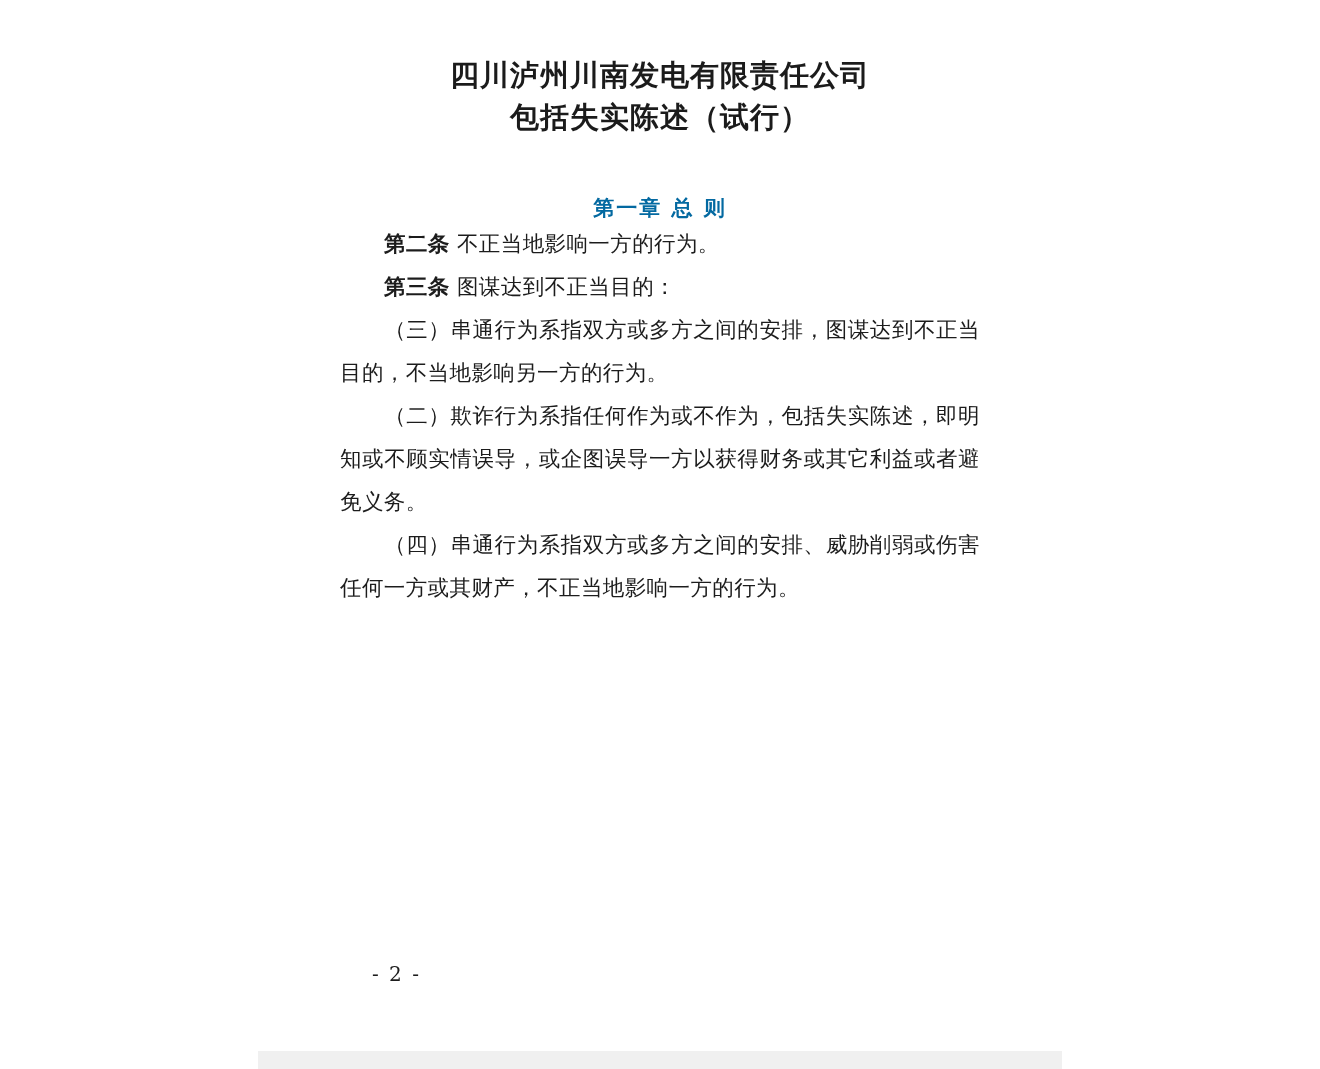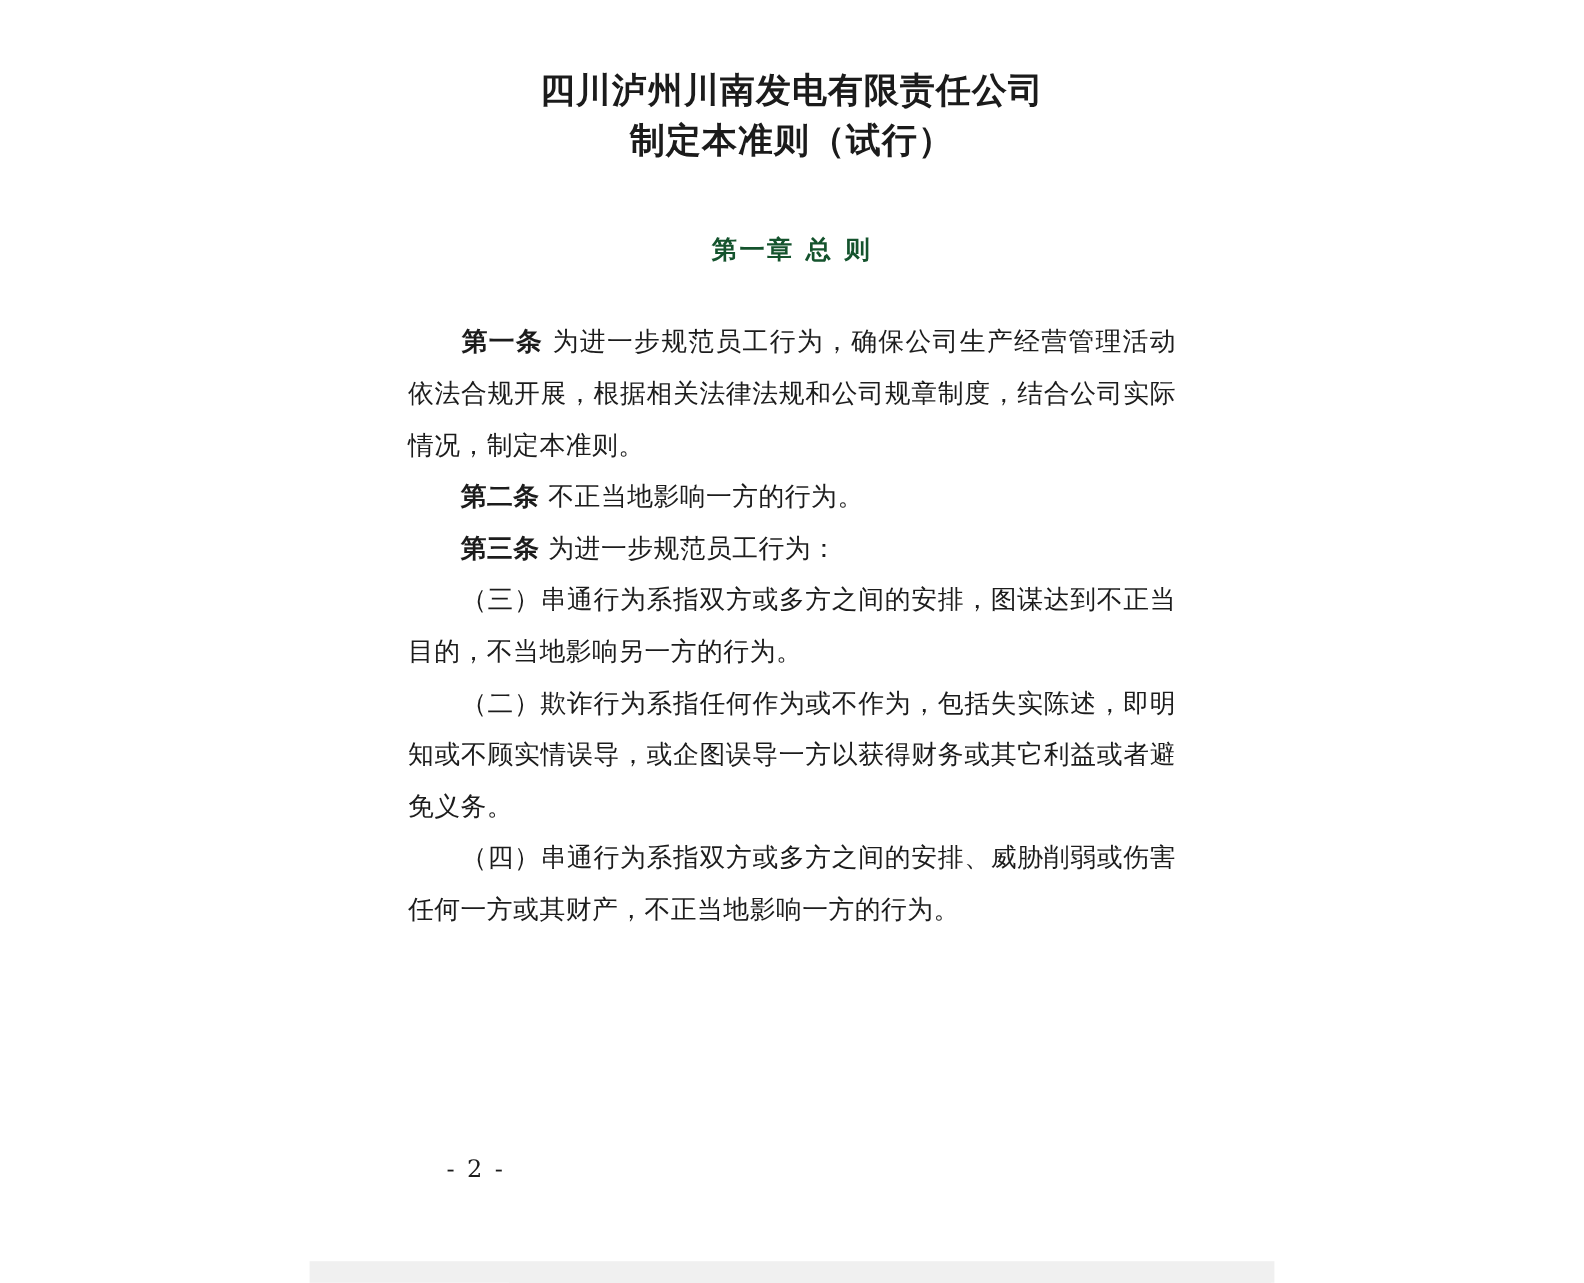--- a/index.html
+++ b/index.html
@@ -54,21 +54,21 @@
   .doc-title .line2 {
     display: block;
   }
 
   .chapter-heading {
     text-align: center;
     font-weight: bold;
     font-size: 21px;
     letter-spacing: 2px;
     margin-top: 56px;
-    color: #14532d;
+    color: #0369a1;
   }
 
   .para {
     font-size: 21.5px;
     line-height: 43px;
     color: #1c1c1c;
     text-align: justify;
     text-justify: inter-ideograph;
     letter-spacing: 0.4px;
     margin: 0;
@@ -95,35 +95,32 @@
 </style>
 </head>
 <body>
 
 <div id="page-sheet">
 
   <div id="doc-body">
 
     <div class="doc-title">
       <span>四川泸州川南发电有限责任公司</span>
-      <span class="line2">制定本准则（试行）</span>
+      <span class="line2">包括失实陈述（试行）</span>
     </div>
 
     <div class="chapter-heading">第一章 总  则</div>
 
-    <p class="para first-block">
-      <span class="indent"></span><span class="art-label">第一条</span>&nbsp;<span>为进一步规范员工行为，确保公司生产经营管理活动依法合规开展，根据相关法律法规和公司规章制度，结合公司实际情况，制定本准则。</span>
-    </p>
 
     <p class="para">
       <span class="indent"></span><span class="art-label">第二条</span>&nbsp;<span>不正当地影响一方的行为。</span>
     </p>
 
     <p class="para">
-      <span class="indent"></span><span class="art-label">第三条</span>&nbsp;<span>为进一步规范员工行为：</span>
+      <span class="indent"></span><span class="art-label">第三条</span>&nbsp;<span>图谋达到不正当目的：</span>
     </p>
 
 
     <p class="para">
       <span class="indent"></span><span>（三）</span><span>串通行为系指双方或多方之间的安排，图谋达到不正当目的，不当地影响另一方的行为。</span>
     </p>
 
     <p class="para">
       <span class="indent"></span><span>（二）</span><span>欺诈行为系指任何作为或不作为，包括失实陈述，即明知或不顾实情误导，或企图误导一方以获得财务或其它利益或者避免义务。</span>
     </p>

